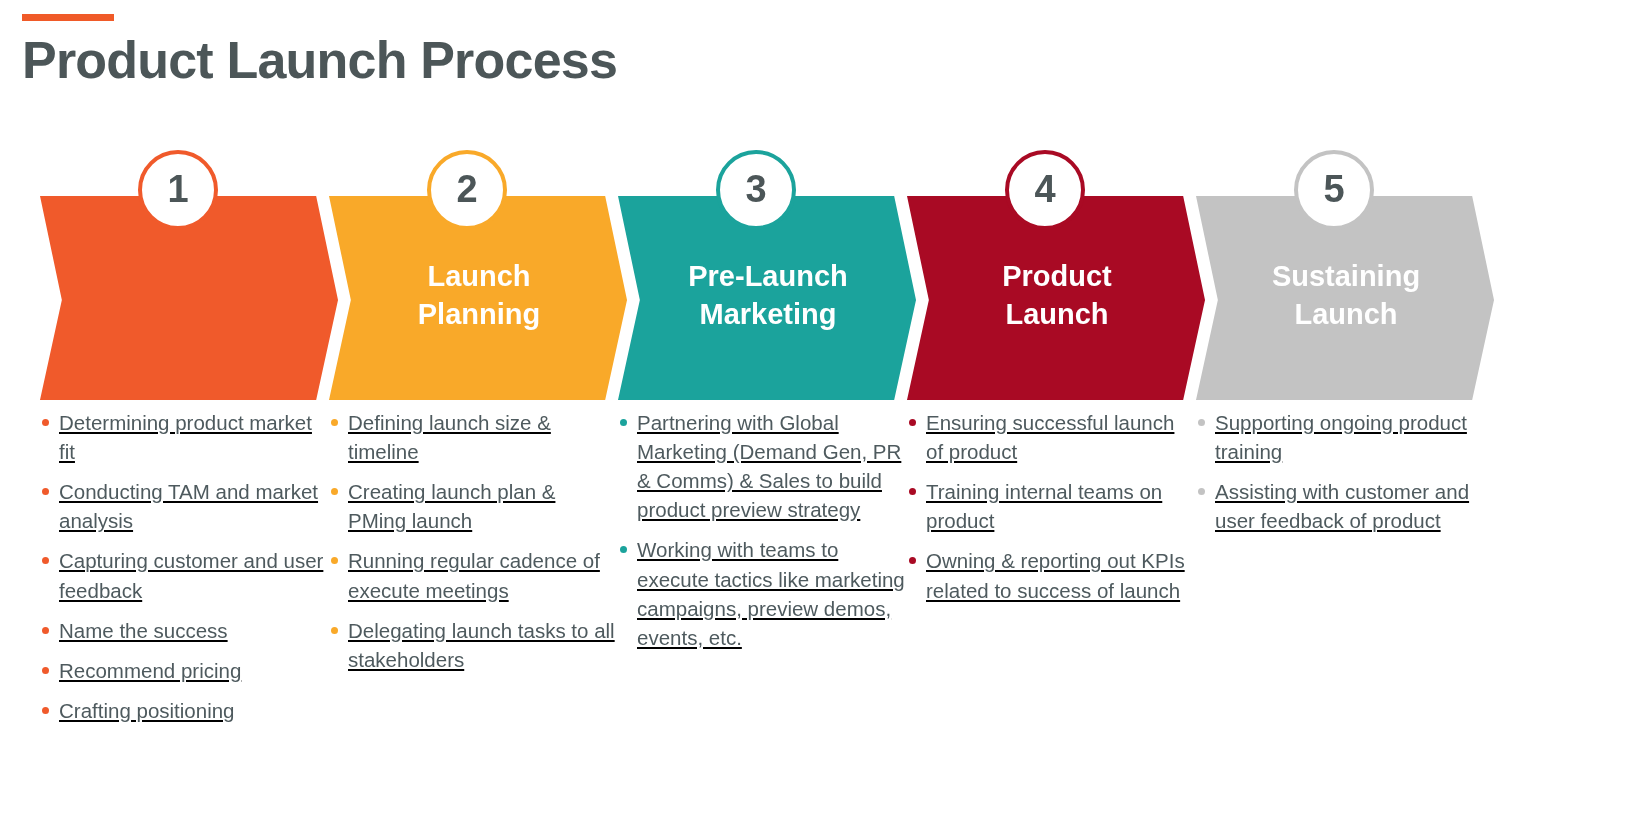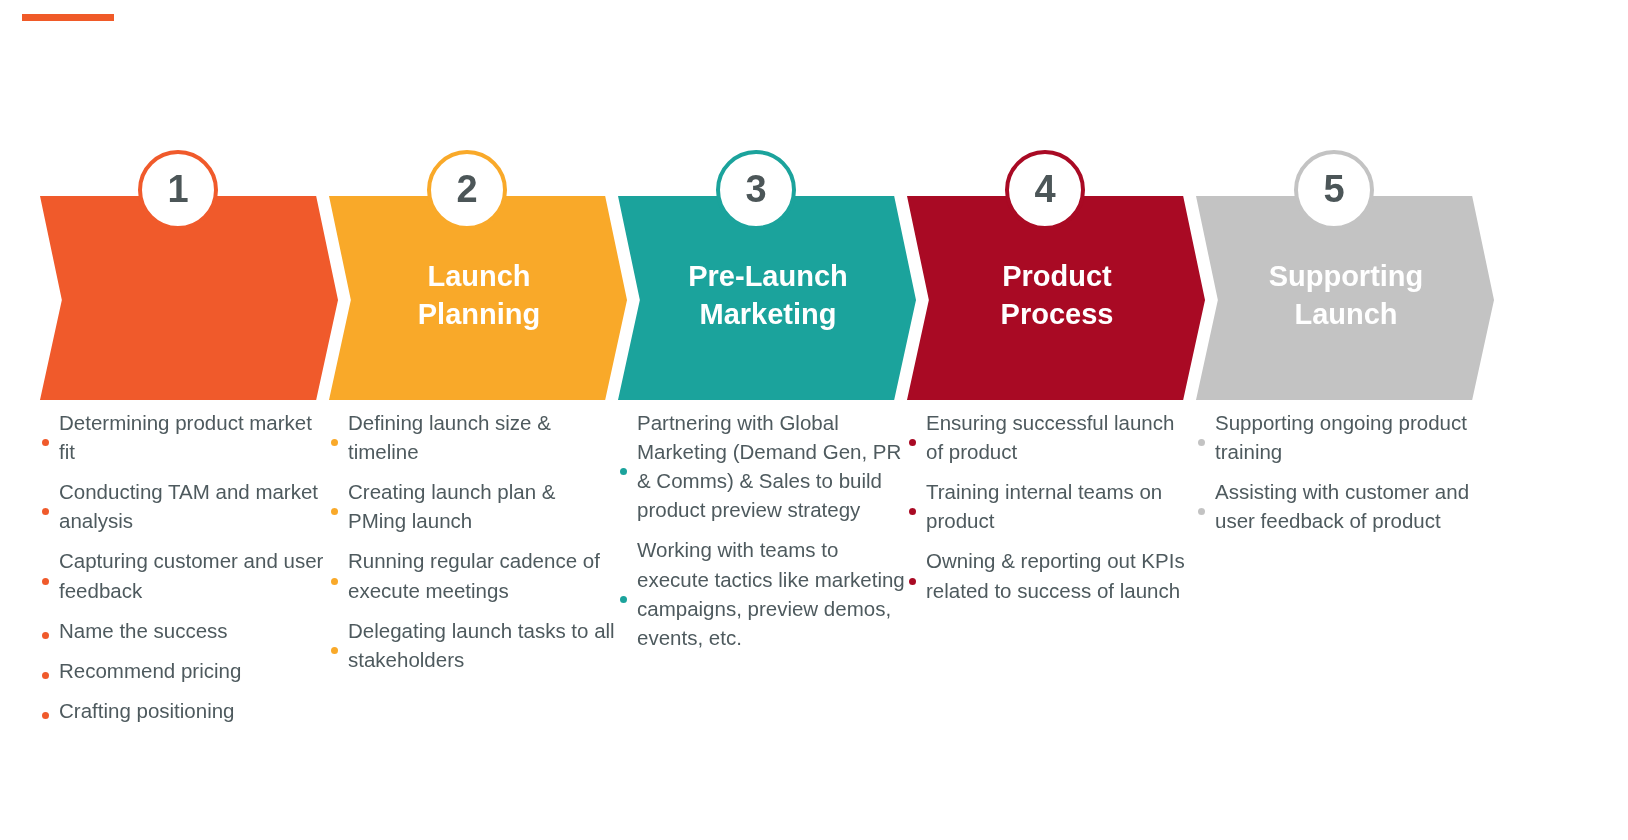--- a/index.html
+++ b/index.html
@@ -109,22 +109,23 @@
     width: 1628px;
     height: 432px;
   }
   .bullet-col {
     position: absolute;
     top: 0;
     width: 286px;
   }
   .bullet-item {
     display: flex;
-    align-items: center;
+    align-items: flex-start;
     margin-bottom: 11px;
+    text-decoration: underline;
   }
   .bullet-dot {
     flex: 0 0 auto;
     width: 7px;
     height: 7px;
     border-radius: 50%;
     margin-top: 11px;
     margin-right: 10px;
   }
   .bullet-text {
@@ -132,20 +133,21 @@
     font-size: 20.5px;
     line-height: 1.42;
     color: #4e5a5e;
   }
 </style>
 </head>
 <body>
 
 <div id="header">
   <div id="accent-bar"></div>
+  <div id="page-title">Product Launch Process</div>
 </div>
 
 <div id="process-row">
     <div class="step" style="left: 40px;">
       <div class="step-chevron">
         <svg viewBox="0 0 302 204" preserveAspectRatio="none">
           <polygon points="0,0 278,0 300,104 278,204 0,204 22,104" fill="#f05a2b"></polygon>
         </svg>
       </div>
       <div class="step-circle" style="border-color: rgb(240, 90, 43);">
@@ -176,32 +178,32 @@
         <span class="step-number">3</span>
       </div>
     </div>
     <div class="step" style="left: 907px;">
       <div class="step-chevron">
         <svg viewBox="0 0 302 204" preserveAspectRatio="none">
           <polygon points="0,0 278,0 300,104 278,204 0,204 22,104" fill="#a90a24"></polygon>
         </svg>
       </div>
       <div class="step-title">Product
-Process</div>
+Launch</div>
       <div class="step-circle" style="border-color: rgb(169, 10, 36);">
         <span class="step-number">4</span>
       </div>
     </div>
     <div class="step" style="left: 1196px;">
       <div class="step-chevron">
         <svg viewBox="0 0 302 204" preserveAspectRatio="none">
           <polygon points="0,0 278,0 300,104 278,204 0,204 22,104" fill="#c3c3c3"></polygon>
         </svg>
       </div>
-      <div class="step-title">Supporting
+      <div class="step-title">Sustaining
 Launch</div>
       <div class="step-circle" style="border-color: rgb(195, 195, 195);">
         <span class="step-number">5</span>
       </div>
     </div>
   </div>
 
 <div id="bullet-row">
     <div class="bullet-col" style="left: 42px;">
       <div class="bullet-item">

